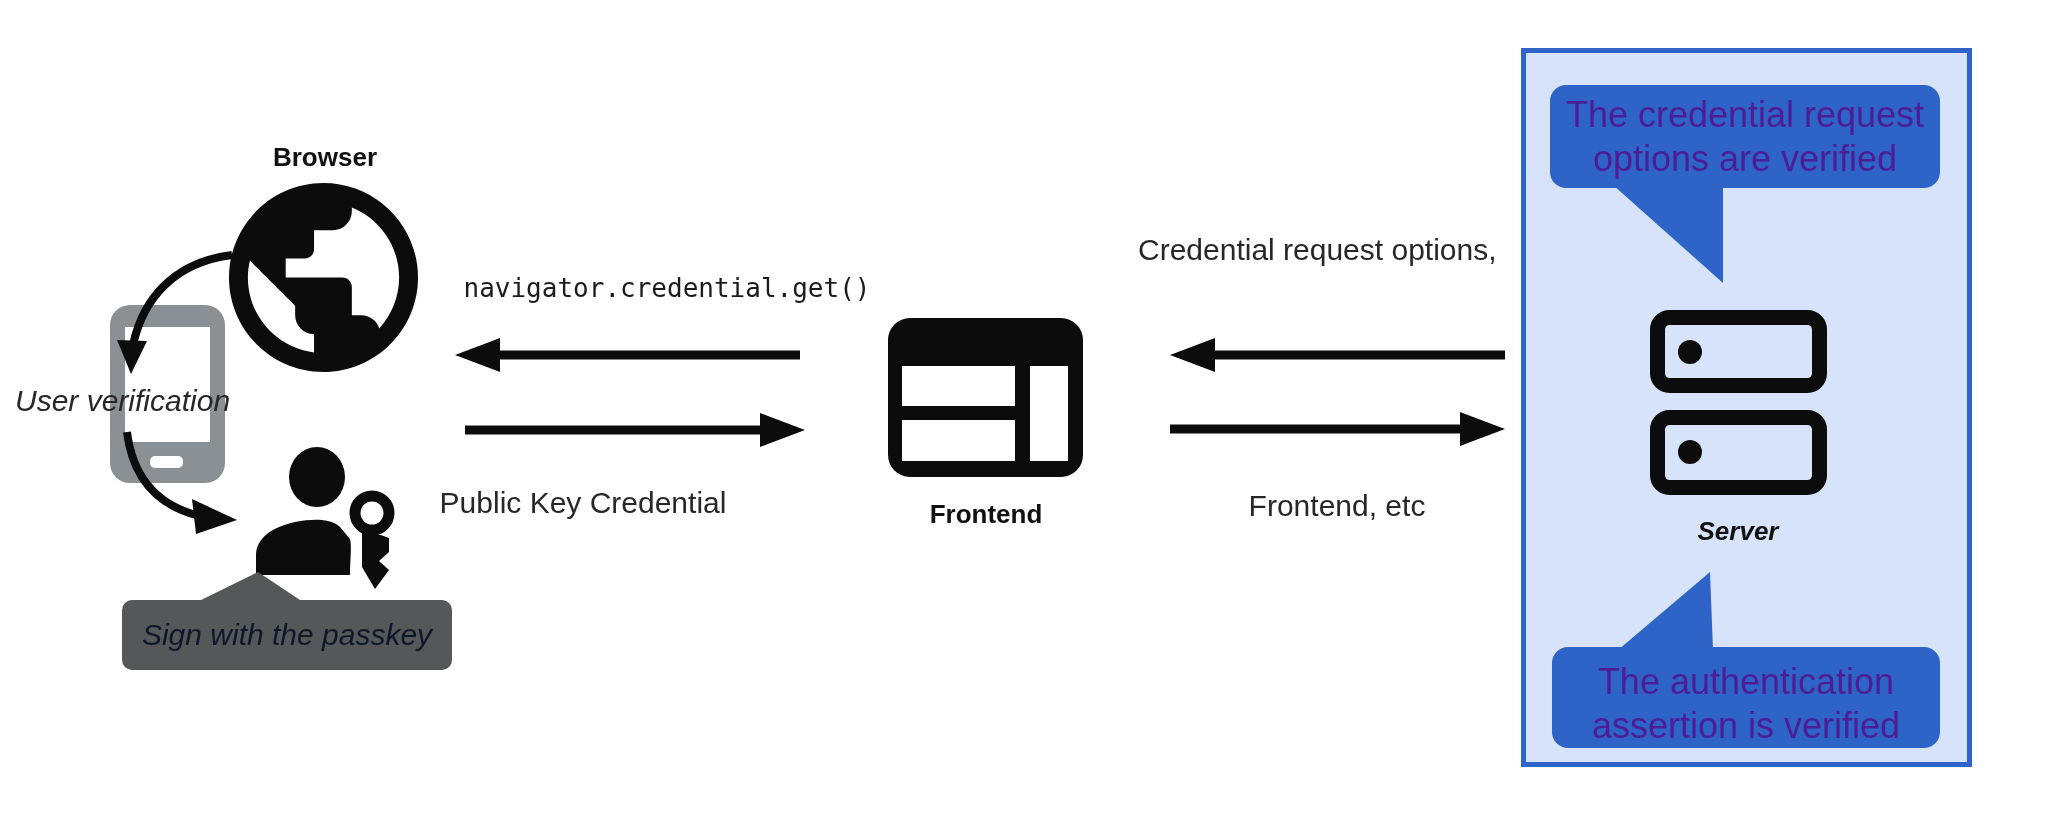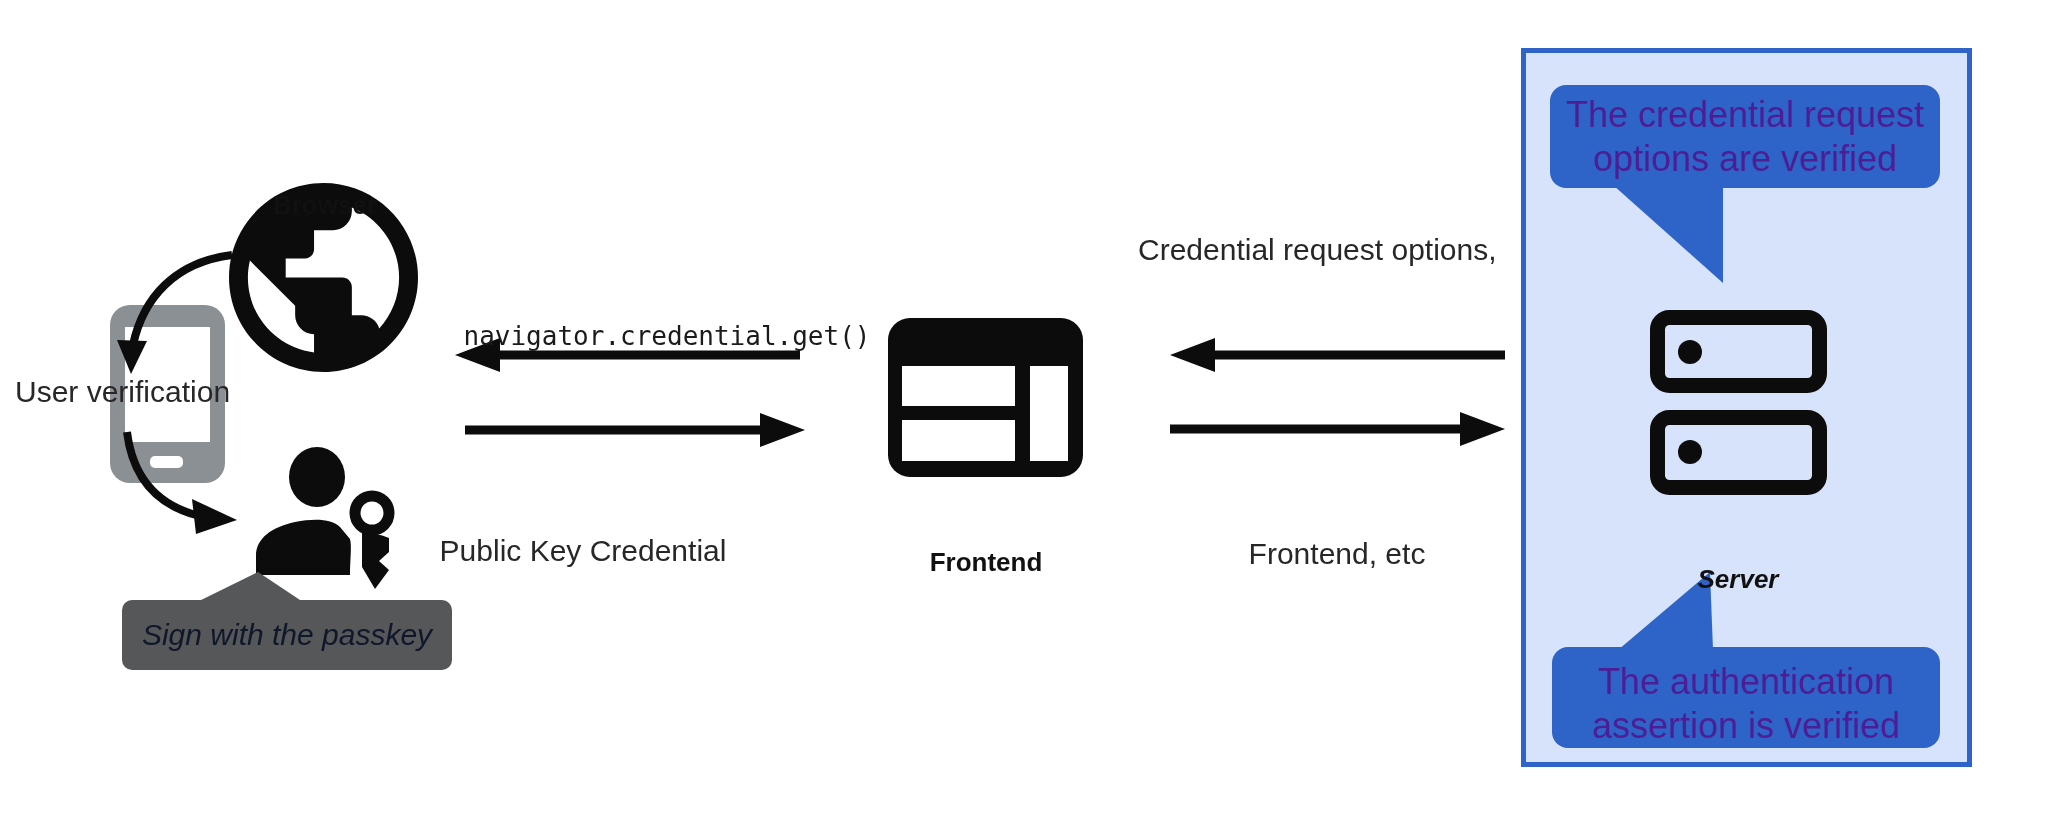--- a/index.html
+++ b/index.html
@@ -7,21 +7,21 @@
     position:relative;
     width:2046px;
     height:818px;
     background:#ffffff;
     overflow:hidden;
     font-family:"Liberation Sans", sans-serif;
   }
   .art{position:absolute;left:0;top:0;}
   .lbl{position:absolute;white-space:pre;color:#272727;font-size:30px;line-height:38px;}
   .lbl.bold{font-weight:bold;color:#111;font-size:26px;}
-  .lbl.center{transform:translate(-50%,-50%);text-align:left;margin-top:48px;}
+  .lbl.center{transform:translate(-50%,-50%);text-align:left;}
   .code{font-family:"DejaVu Sans Mono","Liberation Mono",monospace;font-size:26px;color:#1b1b1b;}
   .bubble-text{
     position:absolute;display:flex;align-items:center;justify-content:center;
     text-align:center;color:#4c1d95;font-size:36px;line-height:44px;
   }
   .tooltip-text{
     position:absolute;display:flex;align-items:center;justify-content:center;
     text-align:center;color:#0f172a;font-size:30px;font-style:italic;
   }
 </style>
@@ -106,21 +106,21 @@
     </g>
 
     <g>
       <line x1="1170" y1="429" x2="1462" y2="429" stroke="#0C0C0C" stroke-width="9"></line>
       <polygon points="1505,429 1460,412 1460,446" fill="#0C0C0C"></polygon>
     </g>
   </svg>
 
   <div class="lbl bold center" style="left:325px;top:157px;">Browser</div>
 
-  <div class="lbl" style="left:15px;top:377px;line-height:30px;">User verification</div>
+  <div class="lbl" style="left:15px;top:386px;line-height:30px;font-style:italic;">User verification</div>
 
   <div class="lbl code center" style="left:667px;top:288px;">navigator.credential.get()</div>
 
   <div class="lbl center" style="left:583px;top:503px;">Public Key Credential</div>
 
   <div class="lbl bold center" style="left:986px;top:514px;">Frontend</div>
 
   <div class="lbl" style="left:1138px;top:231px;"><span style="display:block">Credential request options,</span></div>
 
   <div class="lbl center" style="left:1337px;top:506px;">Frontend, etc</div>

